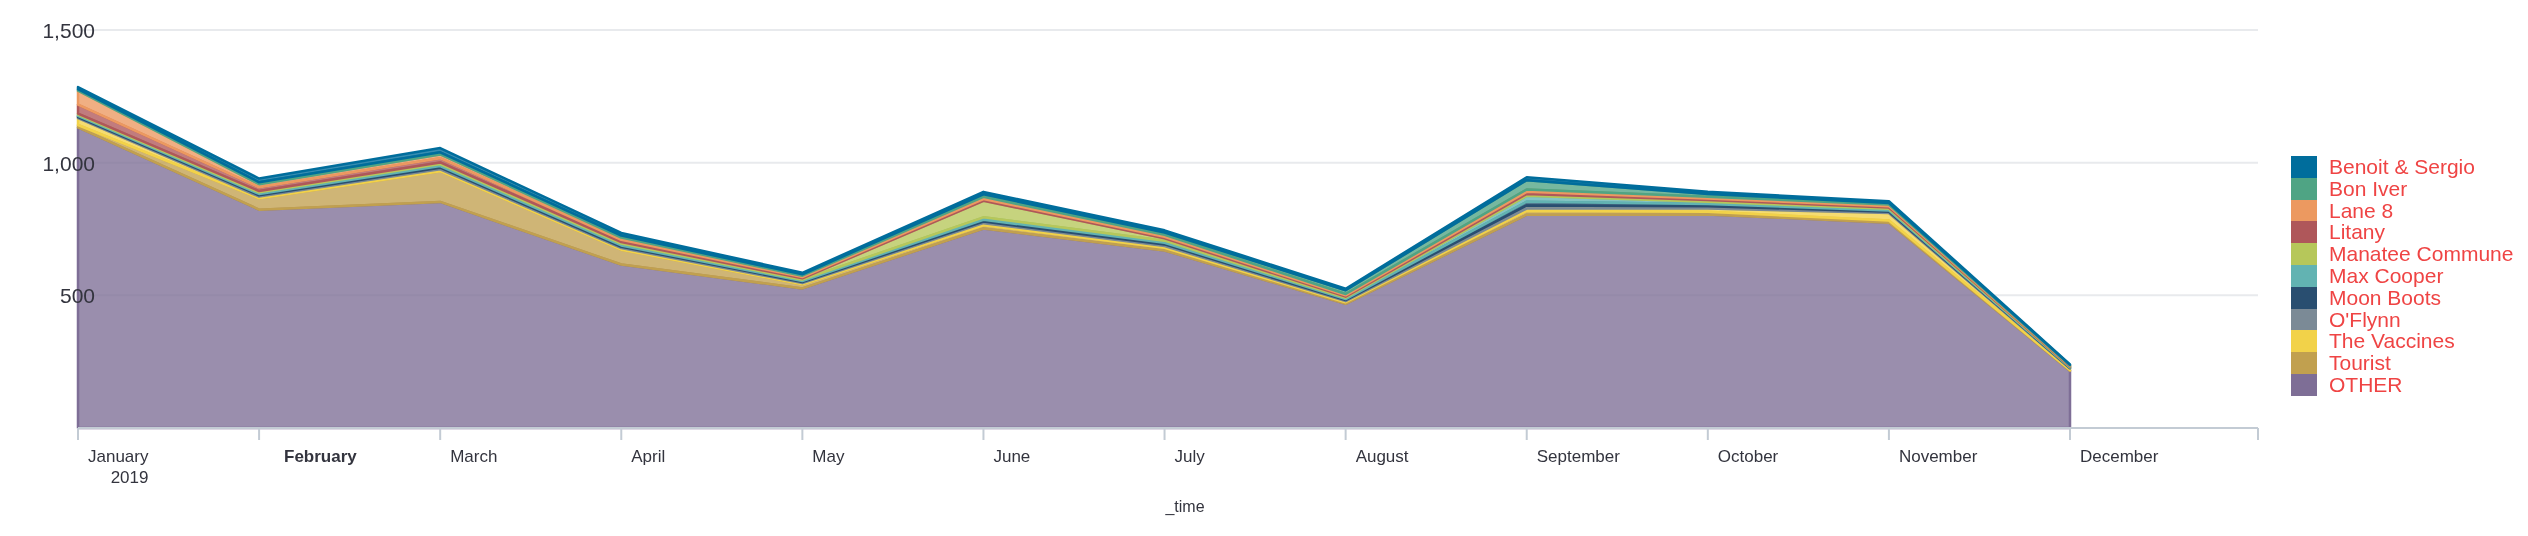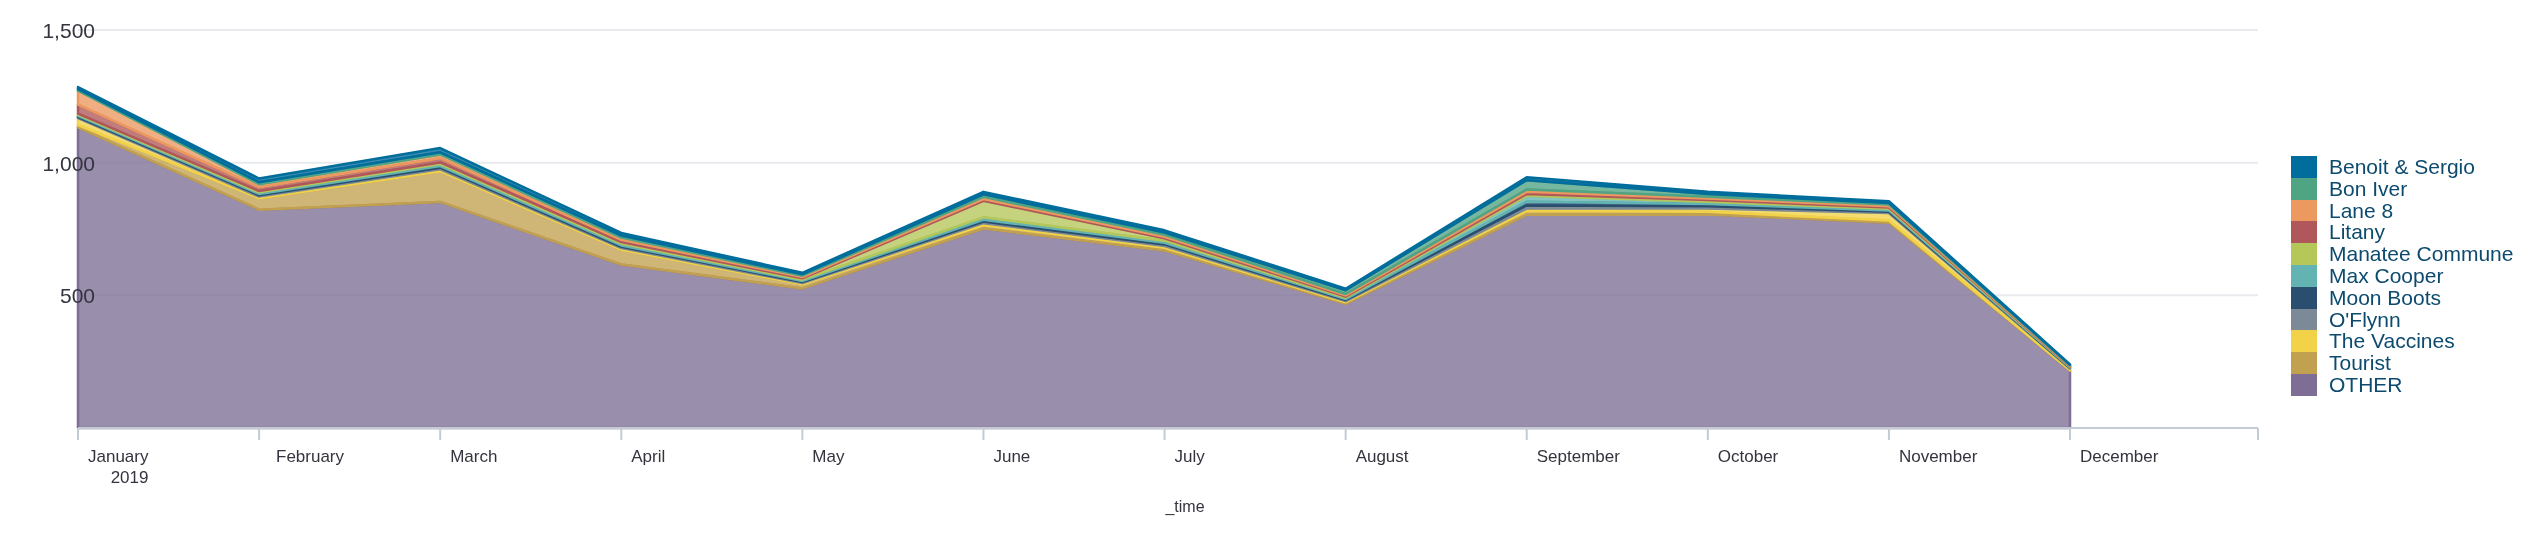--- a/index.html
+++ b/index.html
@@ -61,21 +61,21 @@
     height: 21.8px;
   }
   .legend-swatch {
     width: 26px;
     height: 21.8px;
     flex: 0 0 auto;
     display: block;
   }
   .legend-text {
     font-size: 21px;
-    color: #0c4a6e;
+    color: #ef4444;
     margin-left: 12px;
     white-space: nowrap;
     line-height: 21.8px;
   }
 </style>
 </head>
 <body>
 
 <div id="chart-root">
 
@@ -118,21 +118,21 @@
       </g>
   </svg>
 
   <div id="y-tick-labels">
       <div class="tick-label y-tick-label" style="left: 0px; width: 56px; top: 283.333px;">500</div>
       <div class="tick-label y-tick-label" style="left: 0px; width: 56px; top: 150.667px;">1,000</div>
       <div class="tick-label y-tick-label" style="left: 0px; width: 56px; top: 18px;">1,500</div>
     </div>
   <div id="x-tick-labels">
       <div class="tick-label x-tick-label" style="left: 88px; top: 446px;">January<div>2019</div></div>
-      <div class="tick-label x-tick-label" style="left: 276px; top: 446px;">February</div>
+      <div class="tick-label x-tick-label" style="left: 284px; top: 446px; font-weight: bold;">February</div>
       <div class="tick-label x-tick-label" style="left: 450.182px; top: 446px;">March</div>
       <div class="tick-label x-tick-label" style="left: 631.273px; top: 446px;">April</div>
       <div class="tick-label x-tick-label" style="left: 812.364px; top: 446px;">May</div>
       <div class="tick-label x-tick-label" style="left: 993.455px; top: 446px;">June</div>
       <div class="tick-label x-tick-label" style="left: 1174.55px; top: 446px;">July</div>
       <div class="tick-label x-tick-label" style="left: 1355.64px; top: 446px;">August</div>
       <div class="tick-label x-tick-label" style="left: 1536.73px; top: 446px;">September</div>
       <div class="tick-label x-tick-label" style="left: 1717.82px; top: 446px;">October</div>
       <div class="tick-label x-tick-label" style="left: 1898.91px; top: 446px;">November</div>
       <div class="tick-label x-tick-label" style="left: 2080px; top: 446px;">December</div>

